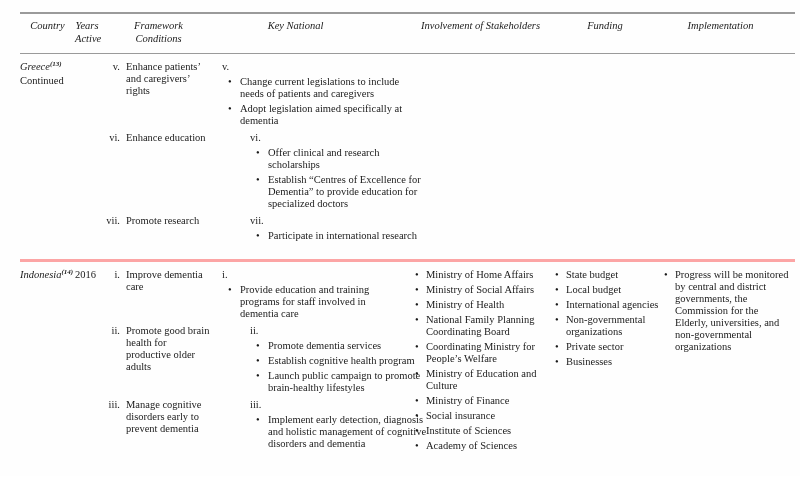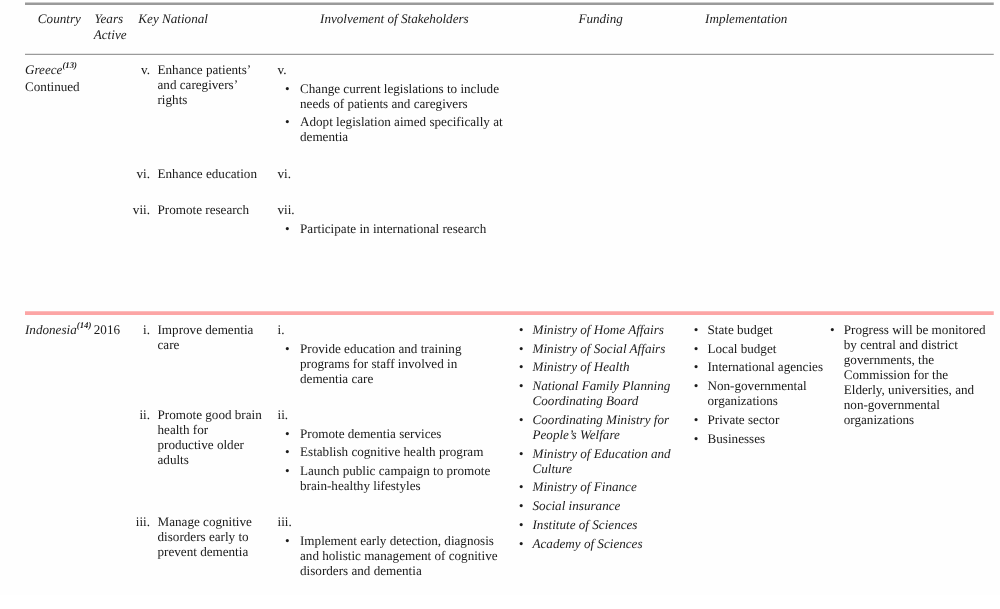--- a/index.html
+++ b/index.html
@@ -6,21 +6,21 @@
   .page{
     position:relative;
     width:800px;height:476px;
     box-sizing:border-box;
     background:#fefefe;
     font-family:"Liberation Serif","DejaVu Serif",serif;
     font-size:10.5px;
     line-height:12px;
     color:#1a1a1a;
     overflow:hidden;
-    padding:2px 5px 0 20px;
+    padding:12px 5px 0 20px;
   }
   .tbl{width:775px;}
   .rule-top{height:2px;background:#9a9a9a;}
   .grid7{
     display:grid;
     grid-template-columns:55px 24px 119px 195px 135px 114px 133px;
   }
   
   .thead{
     border-bottom:1px solid #9a9a9a;
@@ -40,21 +40,21 @@
   .row + .row{border-top:3px solid #fca5a5;}
   .row-greece{min-height:205px;}
   .row-indonesia{min-height:233px;}
   .rule-bottom{height:2px;background:#9a9a9a;}
   .country-name{font-style:italic;}
   sup.ref{font-size:7px;line-height:0;vertical-align:super;font-style:italic;font-weight:bold;}
   .country-note{margin-top:2px;}
   
   .fwka{grid-column:3 / span 2;}
   .pair{display:grid;grid-template-columns:119px 195px;}
-  .pair + .pair{margin-top:17px;}
+  .pair + .pair{margin-top:5px;gap:28px;}
   .fw{display:flex;align-items:flex-start;}
   .fw .num{
     width:21px;flex:0 0 21px;
     text-align:right;margin-right:6px;
   }
   .fw .fw-text{width:86px;}
   .ka .ka-num{padding-left:4px;}
   ul.bullets{
     list-style:none;margin:0;padding:0;
   }
@@ -62,35 +62,37 @@
     position:relative;
     padding-left:11px;
   }
   ul.bullets li + li{margin-top:3px;}
   ul.bullets li::before{
     content:"\2022";
     position:absolute;left:0;top:0;
   }
   .ka ul.bullets{margin-left:10px;margin-top:3px;width:181px;}
   .ka ul.bullets li{padding-left:12px;box-sizing:border-box;padding-right:4px;}
-  .cell-stakeholders ul.bullets{margin-left:2px;width:131px;font-style:italic;}
+  .cell-stakeholders ul.bullets{margin-left:2px;width:131px;}
   .cell-funding ul.bullets{margin-left:7px;width:105px;}
   .cell-implementation ul.bullets{margin-left:2px;width:129px;}
 </style>
 </head>
 <body>
 
 <div class="page">
   <div class="tbl">
     <div class="rule-top"></div>
 
     <div class="thead grid7">
       <div class="th">Country</div>
       <div class="th">Years
 Active</div>
+      <div class="th">Framework
+Conditions</div>
       <div class="th th-keyactions">Key National</div>
       <div class="th">Involvement of Stakeholders</div>
       <div class="th">Funding</div>
       <div class="th th-implementation">Implementation</div>
     </div>
 
     <div class="row row-greece grid7">
       <div class="cell cell-country">
         <div><span class="country-name">Greece</span><sup class="ref">(13)</sup></div>
         <div class="country-note">Continued</div>
@@ -111,20 +113,24 @@
             </ul>
           </div>
         </div>
         <div class="pair">
           <div class="fw">
             <span class="num">vi.</span>
             <span class="fw-text">Enhance education</span>
           </div>
           <div class="ka">
             <div class="ka-num">vi.</div>
+            <ul class="bullets">
+              <li>Offer clinical and research scholarships</li>
+              <li>Establish “Centres of Excellence for Dementia” to provide education for specialized doctors</li>
+            </ul>
           </div>
         </div>
         <div class="pair">
           <div class="fw">
             <span class="num">vii.</span>
             <span class="fw-text">Promote research</span>
           </div>
           <div class="ka">
             <div class="ka-num">vii.</div>
             <ul class="bullets">

